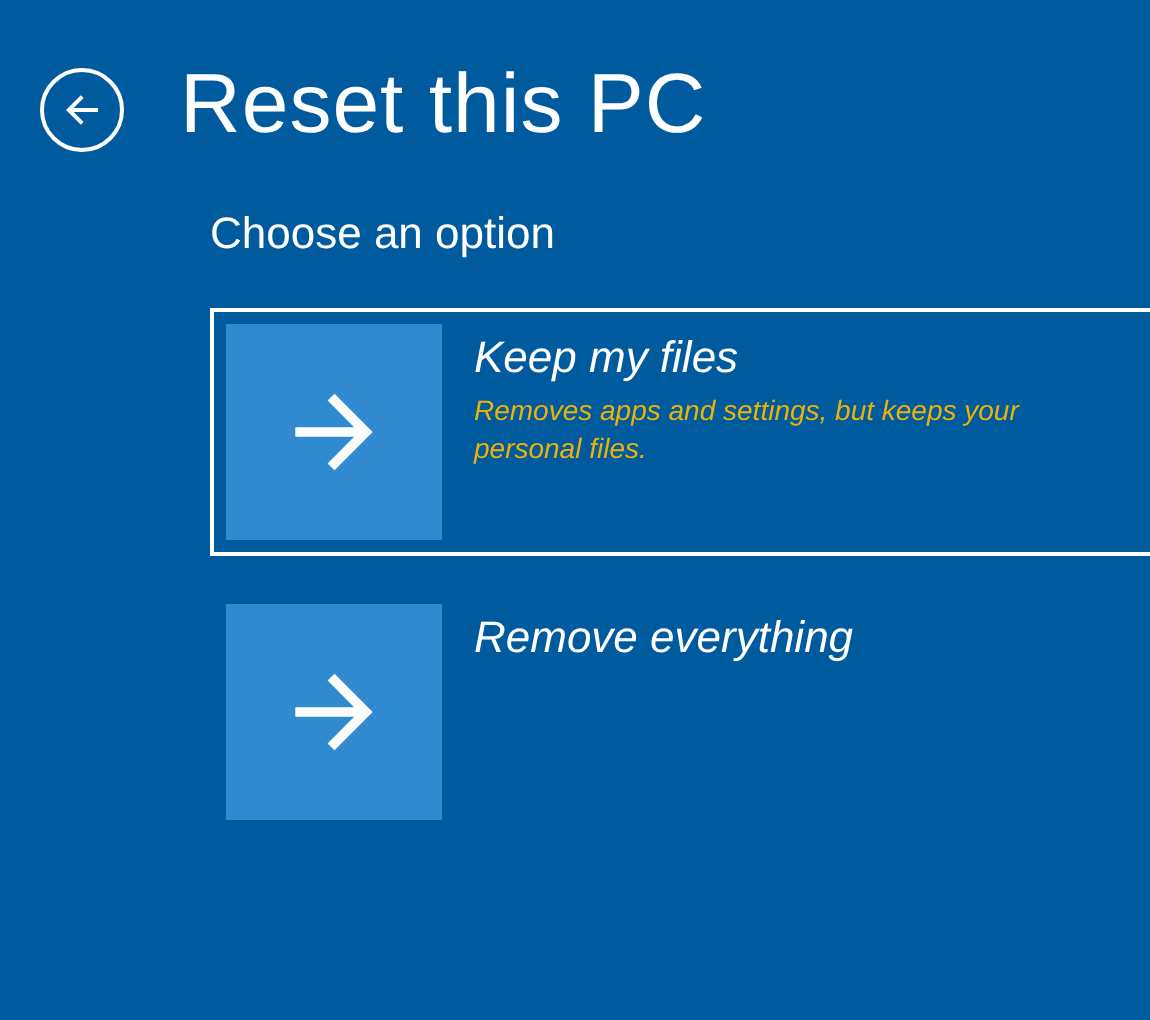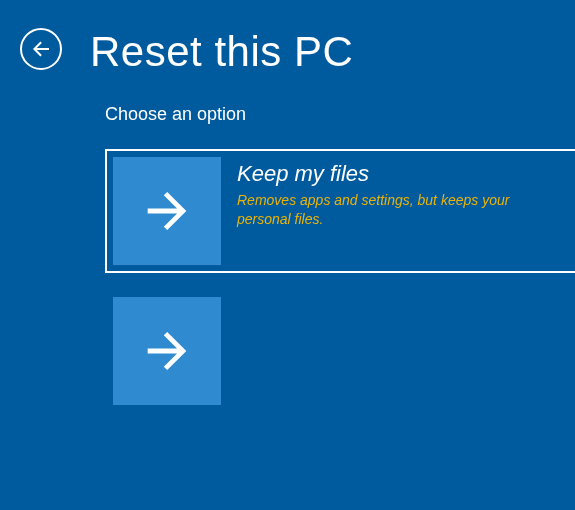--- a/index.html
+++ b/index.html
@@ -10,21 +10,21 @@
     body {
       width: 575px;
       height: 510px;
       background-color: #005A9E;
       font-family: "Segoe UI", "Segoe UI Light", Arial, sans-serif;
       color: #ffffff;
       overflow: hidden;
     }
     .header {
       display: flex;
-      align-items: flex-start;
+      align-items: flex-end;
       padding: 28px 20px 0 20px;
     }
     .back-button {
       width: 42px;
       height: 42px;
       border: 2.5px solid #ffffff;
       border-radius: 50%;
       display: flex;
       align-items: center;
       justify-content: center;
@@ -38,21 +38,21 @@
     .page-title {
       font-size: 42px;
       font-weight: 300;
       margin-left: 28px;
       letter-spacing: 0.5px;
     }
     .content {
       padding: 28px 0 0 105px;
     }
     .subtitle {
-      font-size: 18px;
+      font-size: 22px;
       font-weight: 300;
       margin-bottom: 24px;
     }
     .options {
       display: flex;
       flex-direction: column;
       gap: 16px;
     }
     .option {
       width: 476px;
@@ -123,17 +123,18 @@
       </div>
     </div>
 
     <div class="option">
       <div class="option-icon">
         <svg viewBox="0 0 24 24">
           <path d="M4 11h12.17l-5.5-5.5L12.1 4.1 20 12l-7.9 7.9-1.43-1.4 5.5-5.5H4z" fill="#ffffff"></path>
         </svg>
       </div>
       <div class="option-text">
+        <div class="option-title">Remove everything</div>
       </div>
     </div>
 
   </div>
 </div>
 
 </body></html>

